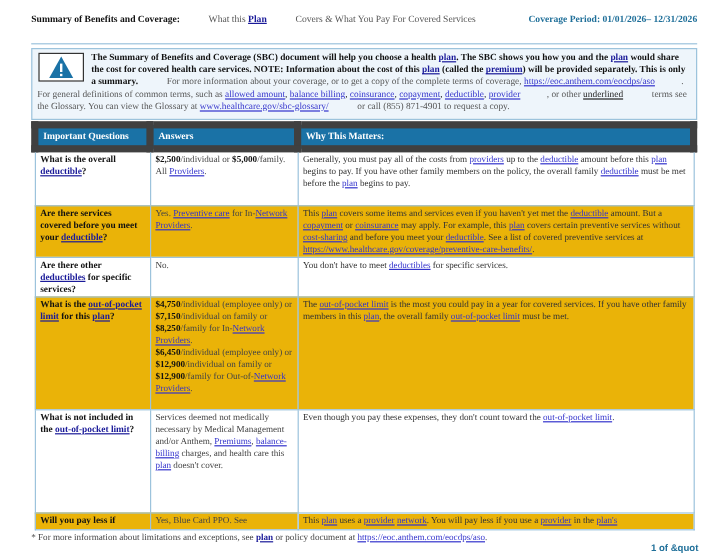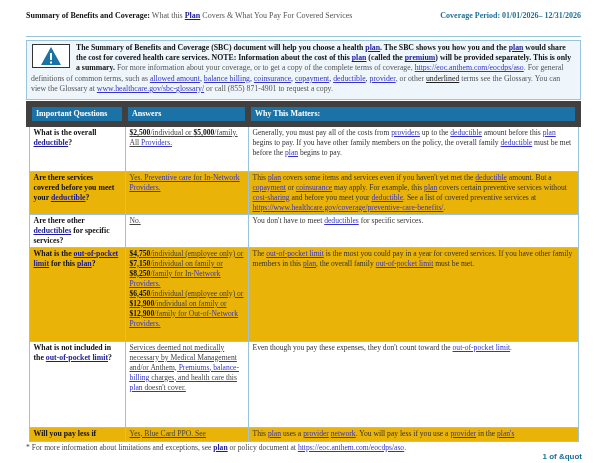--- a/index.html
+++ b/index.html
@@ -7,31 +7,31 @@
   body { font-family: "Liberation Serif", "DejaVu Serif", serif; color: #222; font-size: 7.6px; line-height: 1.25; position: relative; }
   a, .lk { color: #3333cc; text-decoration: underline; }
   .blk { color: #1a1a99; font-weight: bold; text-decoration: underline; }
   .header { position: absolute; left: 26px; top: 11px; width: 555px; height: 26px; border-bottom: 1px solid #9cc3dc; }
   .hrow { display: flex; justify-content: space-between; white-space: nowrap; }
   .hrow1 { font-size: 8px; }
   .hrow2 { font-size: 8px; }
   .title-strong { font-weight: bold; color: #111; }
   .teal { color: #1f6f99; font-weight: bold; }
   .dark-b { font-weight: bold; color: #111; }
-  .muted { color: #555; }
+  .muted { color: #555; margin-left: 22px; }
   .notice { position: absolute; left: 26px; top: 40px; width: 555px; height: 60px; background: #eef5fb; border: 1px solid #9cc3dc; padding: 2px 4px 0 4px; }
   .warn-box { float: left; width: 38px; height: 24px; border: 1px solid #333; background: #fff; margin: 1px 6px 0 1px; display: flex; align-items: center; justify-content: center; }
   .notice p { font-size: 7.8px; line-height: 10.2px; }
   .notice b { color: #111; margin-top: 38px; }
   table { position: absolute; left: 26px; top: 101px; width: 555px; border-collapse: collapse; table-layout: fixed; }
   th { background: #1a72a6; color: #fff; font-weight: bold; text-align: left; padding: 2px 4px; font-size: 8px; height: 13px; border: 6px solid #404040; }
   td { border: 1px solid #9cc3dc; vertical-align: top; padding: 1px 4px; font-size: 7.6px; line-height: 10px; }
   tr.alt td { background: #eab308; }
   td.q { font-weight: bold; color: #111; font-size: 7.8px; }
-  td.a { color: #444; text-decoration: underline; }
+  td.a { color: #444; }
   td.a b { color: #111; }
   td.w { color: #333; }
   .footer-note { position: absolute; left: 26px; top: 443px; font-size: 7.6px; color: #444; }
   .page-num { position: absolute; right: 18px; top: 452px; font-family: "Liberation Sans", "DejaVu Sans", sans-serif; font-weight: bold; color: #1f6f99; font-size: 8px; }
 </style>
 </head>
 <body>
 
 <div class="header">
   <div class="hrow hrow1">

